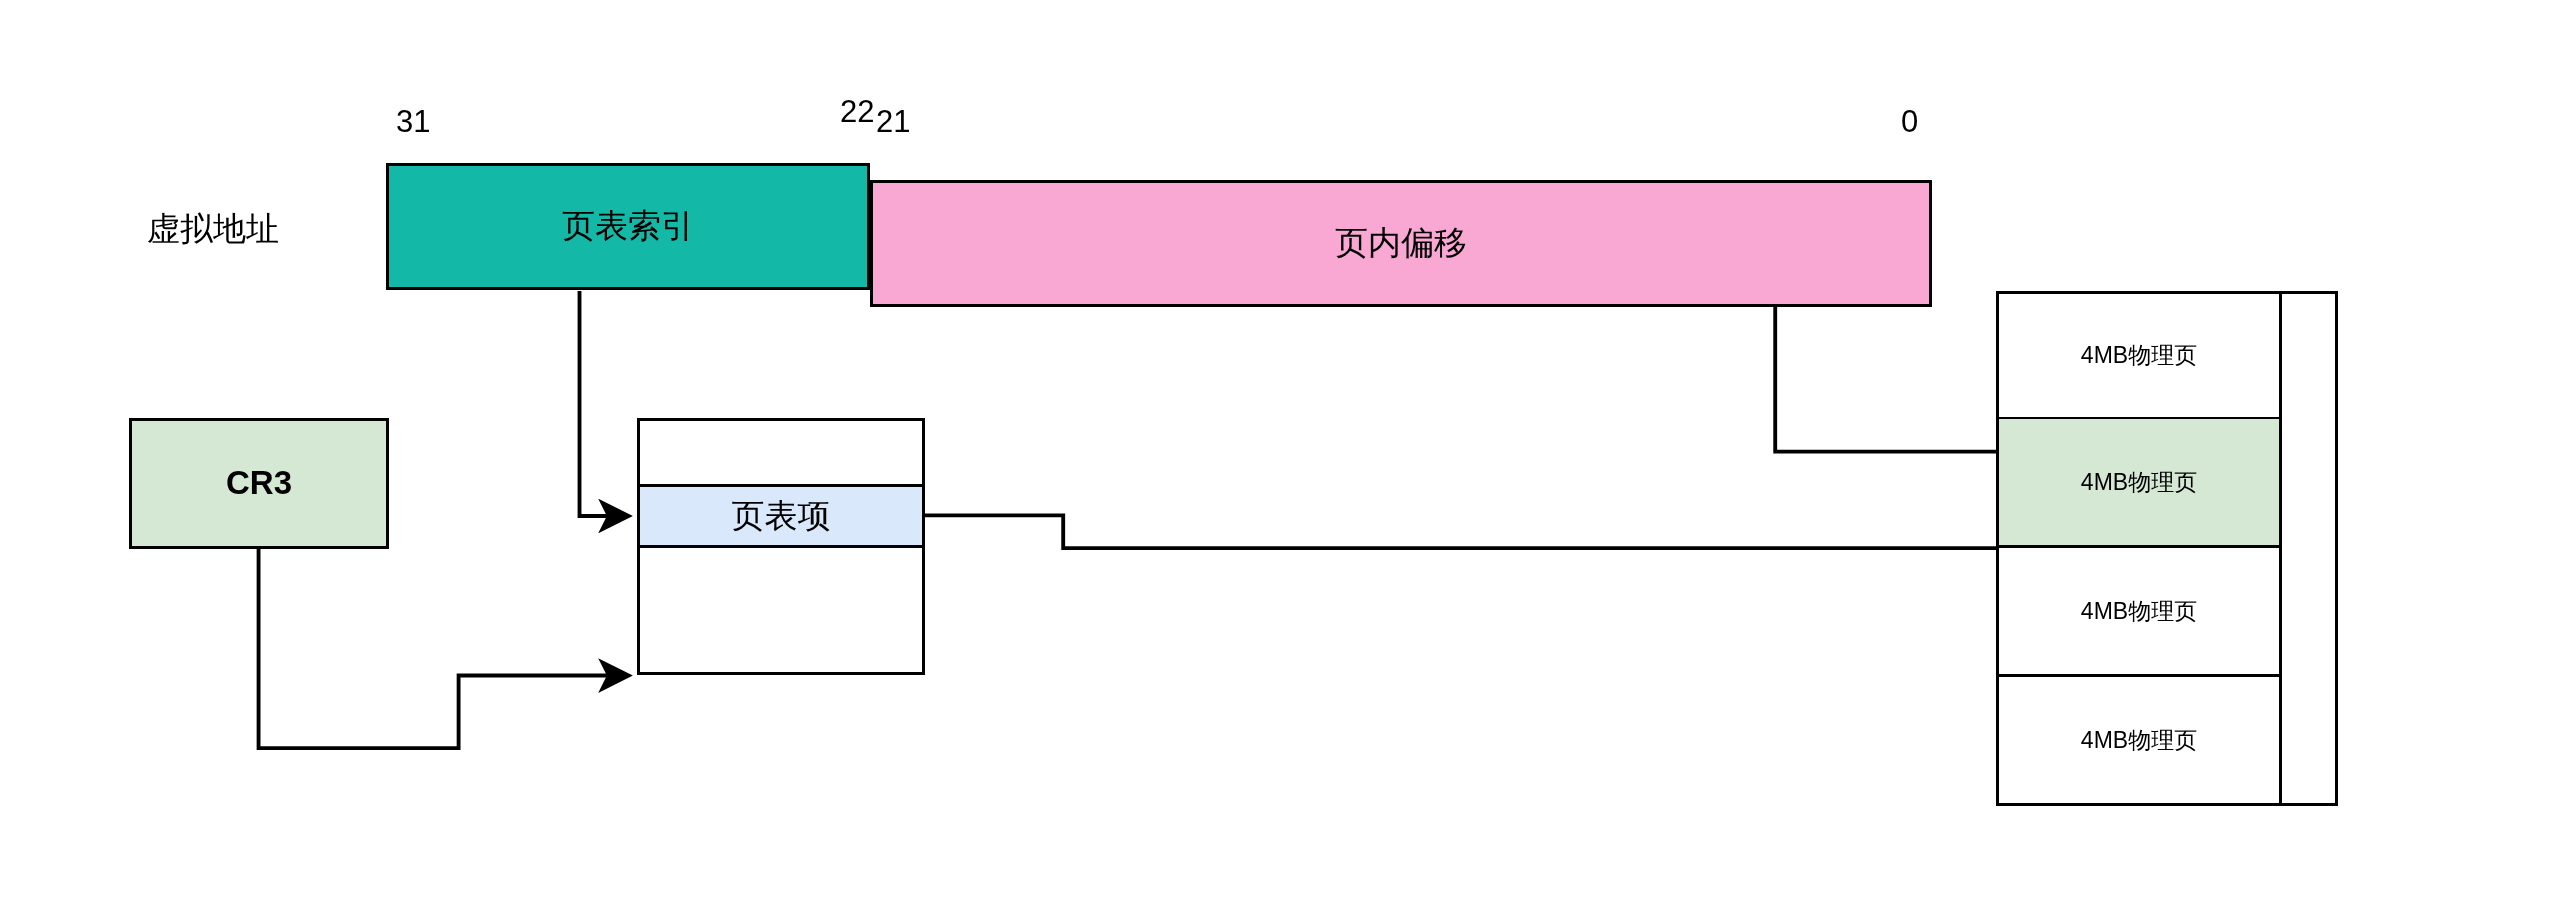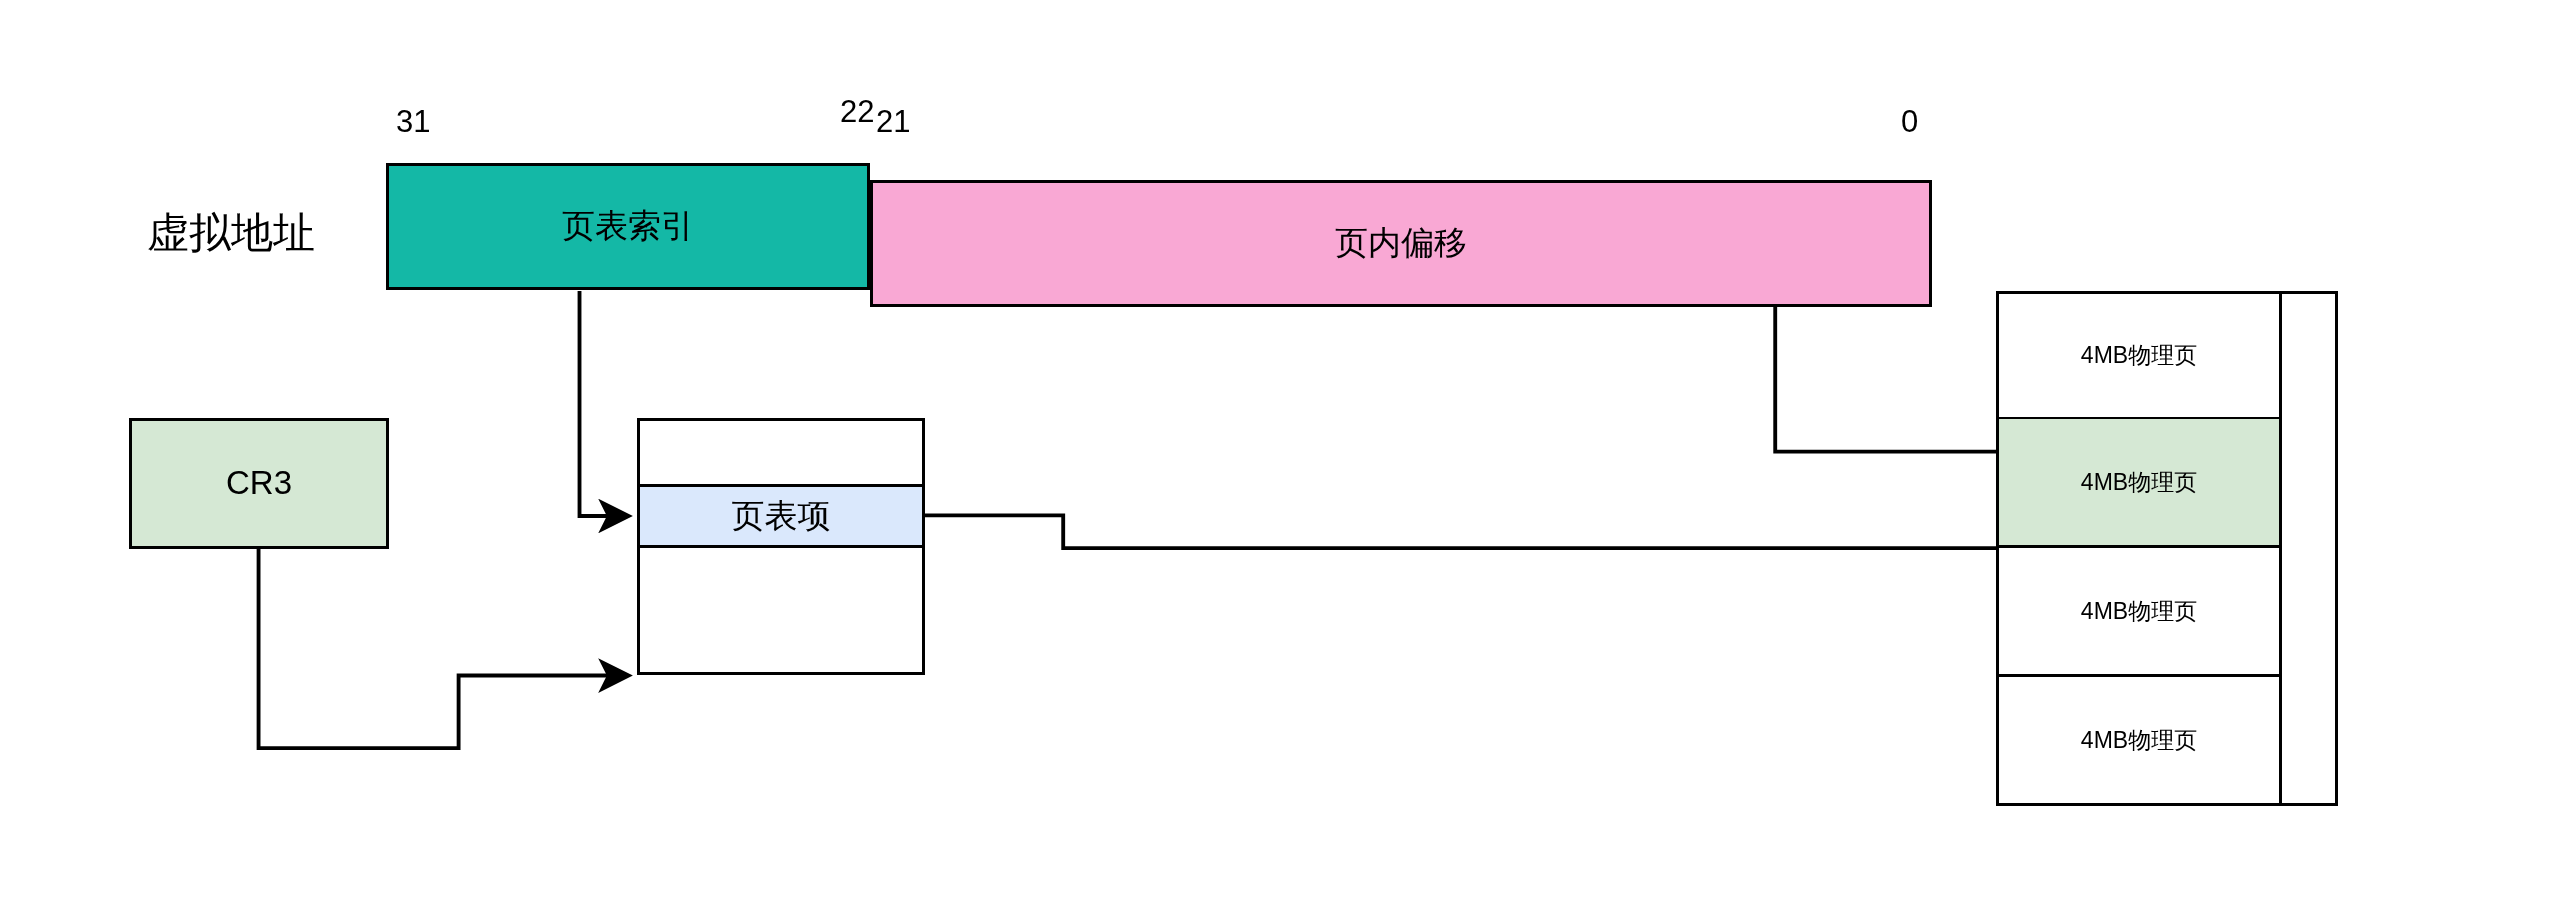--- a/index.html
+++ b/index.html
@@ -33,42 +33,42 @@
     border: 3.2px solid #000000;
     display: flex;
     align-items: center;
     justify-content: center;
     font-size: 33px;
     line-height: 1.1;
     white-space: nowrap;
   }
   .plain-label {
     position: absolute;
-    font-size: 42px;
+    font-size: 33px;
     white-space: nowrap;
     line-height: 1;
   }
   .bit-label {
     position: absolute;
     font-size: 31px;
     white-space: nowrap;
     line-height: 1;
   }
 
   
   #va-label        { left: 147px;  top: 212px; }
   #va-index-box    { left: 386px;  top: 163px; width: 484px;  height: 127px; background: #14b8a6; }
   #va-offset-box   { left: 870px; top: 180px; width: 1062px; height: 127px; background: #f9a8d4; border-left: 3.2px solid #000000; }
   #bit-31          { left: 396px;  top: 106px; text-align: center; }
   #bit-22          { left: 808px; top: 96px; margin-left: 32px; }
   #bit-21          { left: 876px; top: 106px; }
   #bit-0           { left: 1901px; top: 106px; }
 
   
-  #cr3-box         { left: 129px;  top: 418px; width: 260px; height: 131px; background: #d5e8d4; }
+  #cr3-box         { left: 129px;  top: 418px; width: 260px; height: 131px; background: #d5e8d4; font-weight: bold; }
 
   
   #pt-box          { left: 637px;  top: 418px; width: 288px; height: 257px; background: #ffffff; border: 3.2px solid #000000; display: block; }
   #pte-row         { left: 637px;  top: 484px; width: 288px; height: 64px;  background: #dae8fc; border: 3.2px solid #000000; font-family: Liberation Serif, serif; }
 
   
   #pp-box          { left: 2052px; top: 291px; width: 286px; height: 515px; background: #ffffff; border: 3.2px solid #000000; display: block; }
   .pp-row {
     position: absolute;
     box-sizing: border-box;

